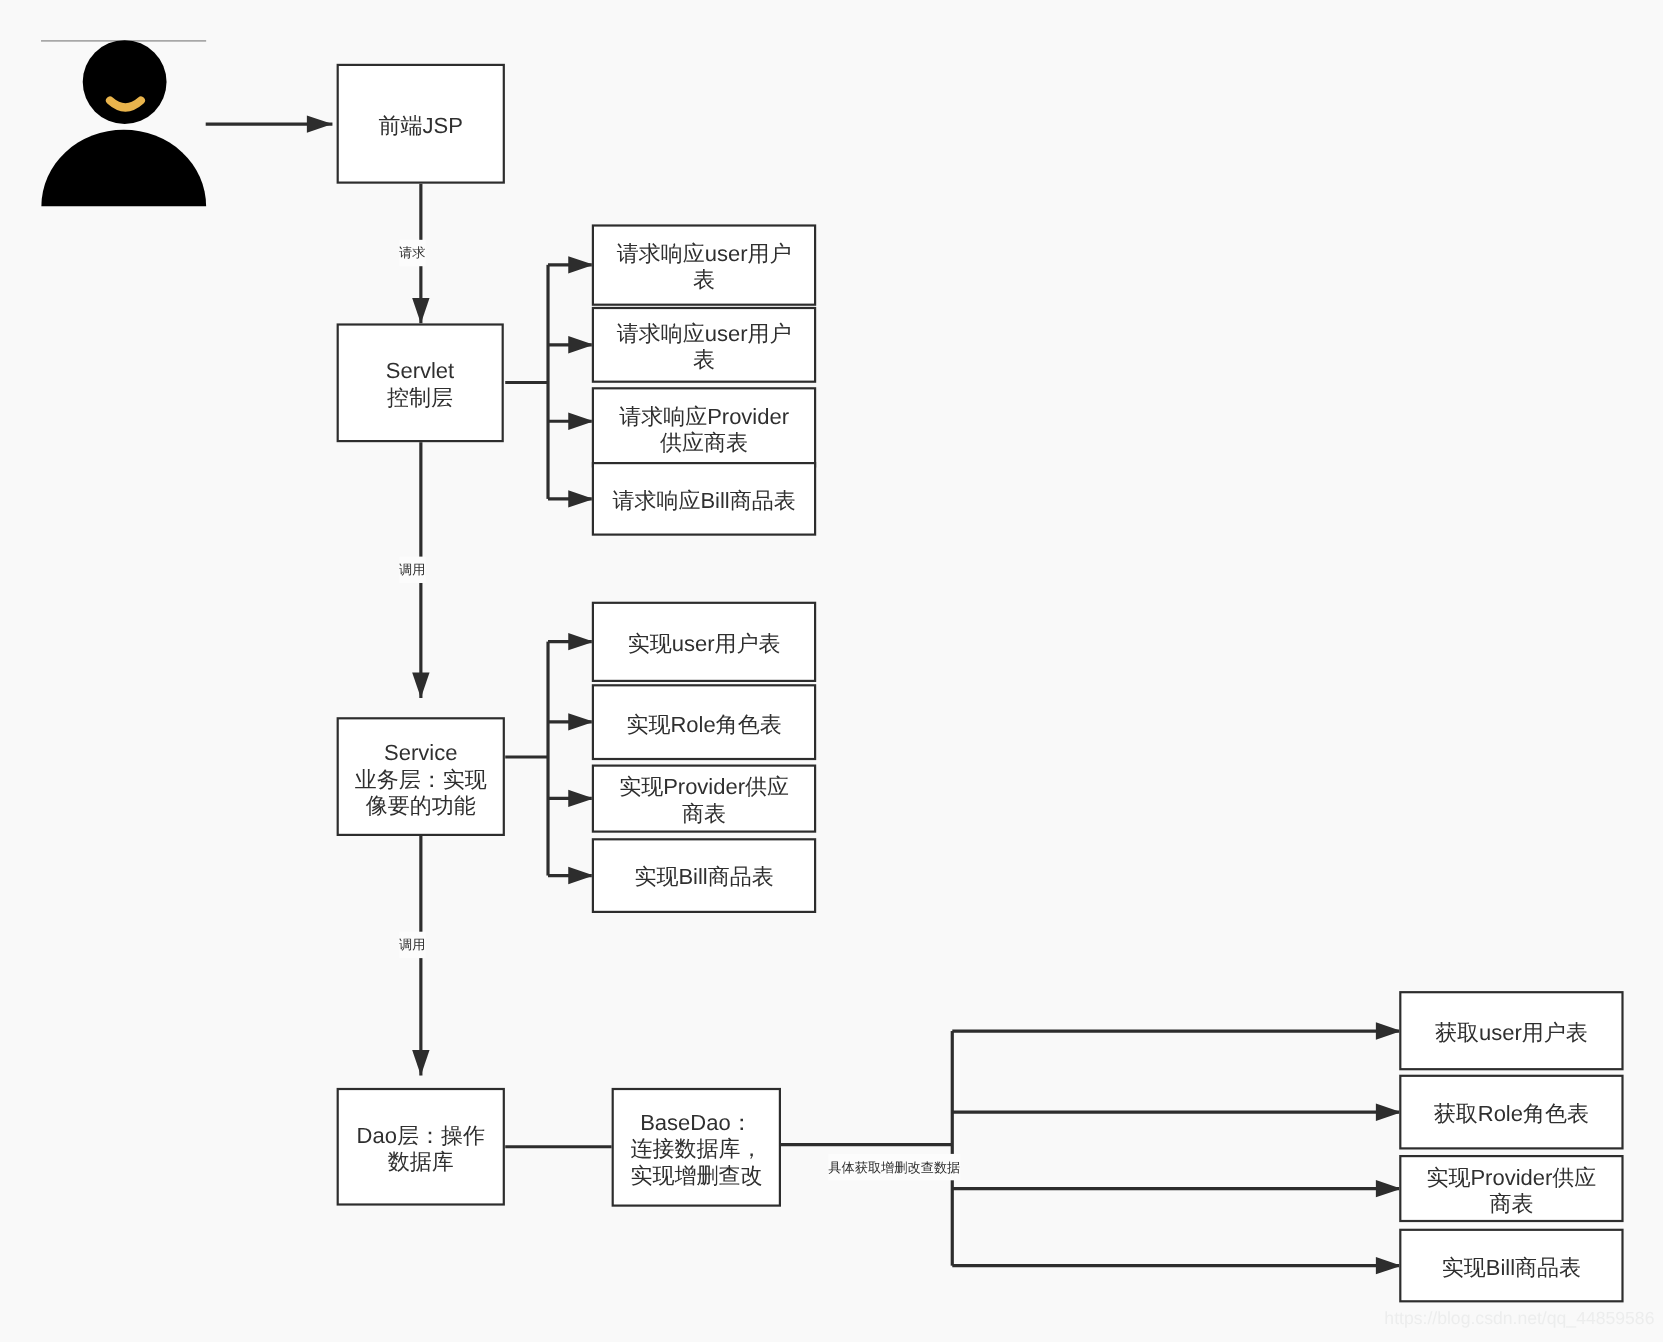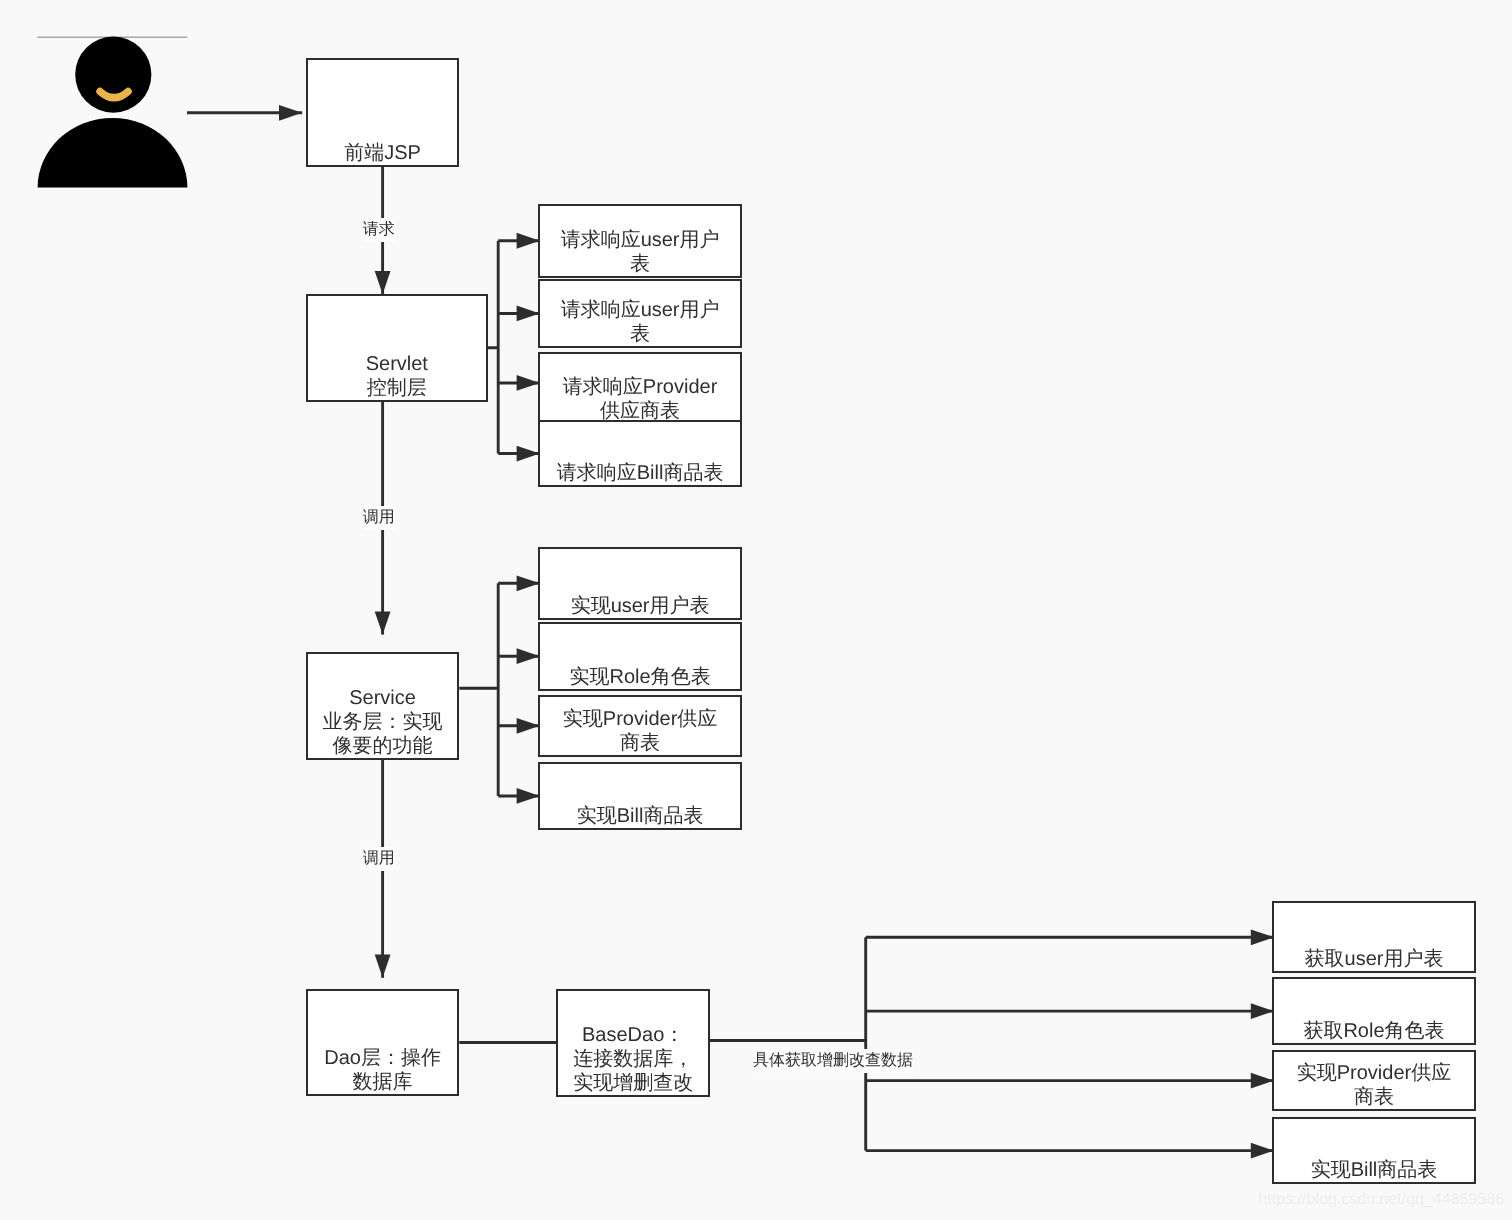--- a/index.html
+++ b/index.html
@@ -26,41 +26,41 @@
     width: 1512px;
     height: 1220px;
     display: block;
   }
   .nodebox {
     position: absolute;
     box-sizing: border-box;
     background: #ffffff;
     border: 2.9px solid #2d2d2d;
     display: flex;
-    align-items: flex-end;
+    align-items: center;
     justify-content: center;
     text-align: center;
     color: #2f2f2f;
     font-size: 20px;
     line-height: 24px;
     font-family: "Liberation Sans", sans-serif;
     white-space: pre-line;
     letter-spacing: 0px;
     padding: 5px 15px 0 15px;
     word-break: break-word;
     overflow-wrap: anywhere;
   }
   .nodebox.narrow {
     padding: 5px 5px 0 5px;
   }
   .edgelabel {
     position: absolute;
     background: #fcfcfc;
     color: #2f2f2f;
-    font-size: 16px;
+    font-size: 12px;
     line-height: 24px;
     font-family: "Liberation Sans", sans-serif;
     white-space: nowrap;
     padding: 0;
   }
   .watermark {
     position: absolute;
     color: #eceded;
     font-size: 16px;
     line-height: 18px;
@@ -130,21 +130,21 @@
       <path d="M 710 1040.5 L 865.7 1040.5"></path>
       <path d="M 865.7 937.3 L 865.7 1150.6"></path>
       <path d="M 865.7 937.3 L 1274 937.3" marker-end="url(#ah)"></path>
       <path d="M 865.7 1011.1 L 1274 1011.1" marker-end="url(#ah)"></path>
       <path d="M 865.7 1080.6 L 1274 1080.6" marker-end="url(#ah)"></path>
       <path d="M 865.7 1150.6 L 1274 1150.6" marker-end="url(#ah)"></path>
     </g>
   </svg>
 
   <div class="nodebox narrow" style="left:305.8px;top:57.9px;width:153.5px;height:108.7px"><span>前端JSP</span></div>
-  <div class="nodebox narrow" style="left:305.8px;top:293.6px;width:182px;height:108.2px"><span>Servlet
+  <div class="nodebox narrow" style="left:305.8px;top:293.6px;width:152px;height:108.2px"><span>Servlet
 控制层</span></div>
   <div class="nodebox narrow" style="left:305.8px;top:652px;width:153.5px;height:108.2px"><span>Service
 业务层：实现
 像要的功能</span></div>
   <div class="nodebox narrow" style="left:305.8px;top:988.6px;width:153.5px;height:107.9px"><span>Dao层：操作
 数据库</span></div>
   <div class="nodebox narrow" style="left:556.3px;top:989.1px;width:153.7px;height:107.6px"><span>BaseDao：
 连接数据库，
 实现增删查改</span></div>
 

